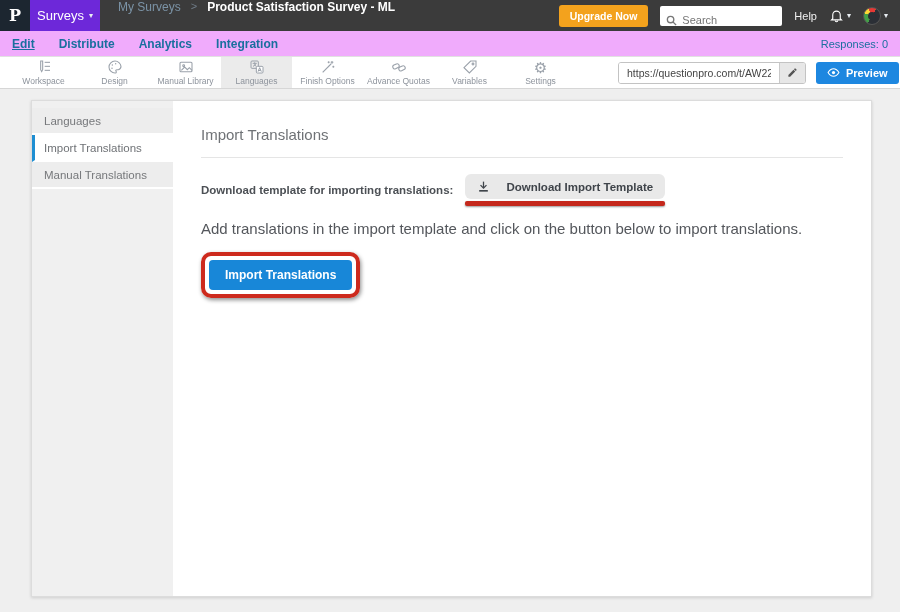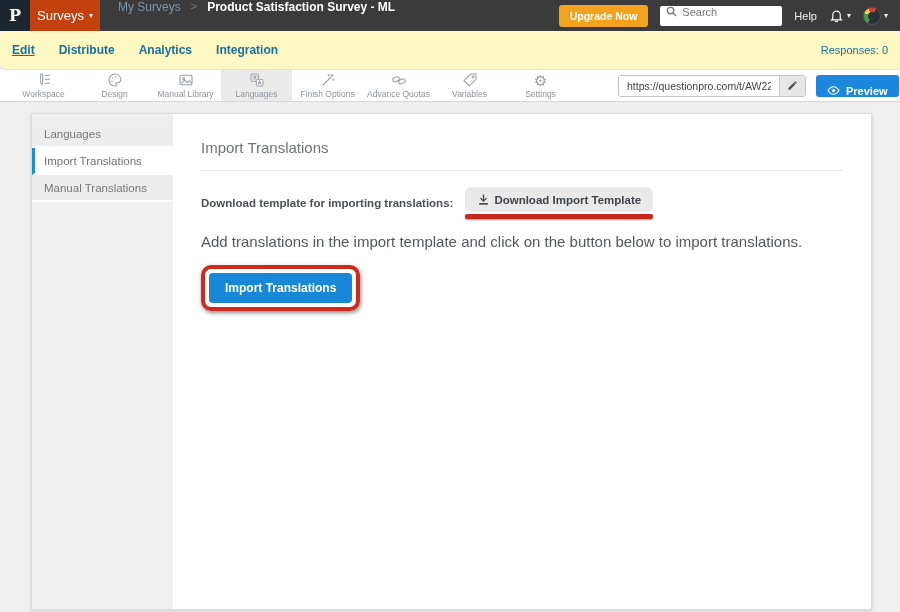--- a/index.html
+++ b/index.html
@@ -3,82 +3,82 @@
 <meta charset="utf-8">
 <style>
   * { box-sizing: border-box; margin: 0; padding: 0; }
   html,body { width: 900px; height: 612px; overflow: hidden; }
   body { font-family: "Liberation Sans", sans-serif; background: #efefef; }
 
   
   .topbar { display: flex; align-items: stretch; height: 31px; background: #3b3b3b; color: #fff; }
   .logo { width: 30px; background: #1c2630; display: flex; align-items: center; justify-content: center;
           font-weight: bold; font-size: 16px; color: #fff; font-family: "DejaVu Serif", serif; }
-  .product { width: 70px; background: #c2410c; display: flex; align-items: center; justify-content: center;
+  .product { width: 70px; background: #6d28d9; display: flex; align-items: center; justify-content: center;
              gap: 5px; font-size: 13px; cursor: pointer; }
   .caret { font-size: 8px; color: #e8edf2; }
   .crumbs { display: flex; align-items: flex-start; gap: 10px; margin-left: 18px; font-size: 12px; }
   .crumb-parent { color: #7b93a6; cursor: pointer; }
   .crumb-sep { color: #6f7c88; font-size: 11px; }
   .crumb-title { color: #fff; font-weight: bold; font-size: 12px; }
   .top-right { margin-left: auto; display: flex; align-items: center; gap: 12px; padding-right: 12px; }
   .upgrade-btn { background: #f3a21d; color: #fff; border: none; border-radius: 3px;
                  font-size: 10.5px; font-weight: bold; padding: 5px 11px; cursor: pointer; }
-  .searchbox { display: flex; align-items: flex-start; gap: 5px; background: #fff; border-radius: 2px;
+  .searchbox { display: flex; align-items: flex-end; gap: 5px; background: #fff; border-radius: 2px;
                height: 20px; width: 122px; padding: 0 6px; }
   .searchbox input { border: none; outline: none; font-size: 11px; width: 88px; color: #444; }
   .help { font-size: 11px; color: #f0f0f0; cursor: pointer; }
   .iconbtn { display: flex; align-items: center; gap: 3px; cursor: pointer; background: none; border: none; color: #fff; }
   .avatar { width: 18px; height: 18px; border-radius: 50%;
             background: conic-gradient(from 210deg, #43a047 0 22%, #fdd835 22% 34%, #e53935 34% 50%, #2b2f36 50% 100%);
             position: relative; border: 1px solid #555; }
   .avatar::after { content: ""; position: absolute; left: 4px; top: 4px; width: 8px; height: 8px;
                    border-radius: 50%; background: #2b2f36; }
 
   
-  .nav { height: 39px; background: #fef9c3; border-bottom: 1px solid #e2e2e2;
-         display: flex; align-items: center; gap: 24px; padding: 0 12px; border-radius: 6px; }
+  .nav { height: 26px; background: #f0abfc; border-bottom: 1px solid #e2e2e2;
+         display: flex; align-items: center; gap: 24px; padding: 0 12px; }
   .nav-tab { font-size: 12px; font-weight: bold; color: #196f9e; text-decoration: none; cursor: pointer; }
   .nav-tab.active { text-decoration: underline; }
   .responses { margin-left: auto; font-size: 11px; color: #196f9e; }
 
   
   .toolbar { height: 32px; background: #fff; border-bottom: 1px solid #d6d6d6;
              box-shadow: 0 1px 2px rgba(0,0,0,.06); display: flex; align-items: stretch; padding-left: 8px; }
   .tool { width: 71px; display: flex; flex-direction: column; align-items: center; justify-content: center;
           gap: 1px; color: #8d939c; font-size: 8.5px; cursor: pointer; }
   .tool.active { background: #ebebeb; }
   .tool svg, .tool .glyph { color: #9aa1aa; }
   .glyph { font-size: 15px; line-height: 15px; }
   .url-group { display: flex; align-self: center; margin-left: 42px; height: 22px;
                border: 1px solid #c3c3c3; border-radius: 3px; overflow: hidden; }
   .url-group input { border: none; outline: none; width: 160px; font-size: 10.5px; color: #444;
                      padding: 0 8px; background: #fff; }
   .pencil-btn { width: 26px; background: #e7e7e7; border: none; border-left: 1px solid #c9c9c9;
                 display: flex; align-items: center; justify-content: center; cursor: pointer; color: #555; }
   .preview-btn { margin-left: 10px; align-self: center; background: #1d87e0; color: #fff; border: none;
-                 border-radius: 3px; height: 22px; padding: 0 11px; display: flex; align-items: flex-end;
+                 border-radius: 3px; height: 22px; padding: 0 11px; display: flex; align-items: center;
                  gap: 6px; font-size: 11px; font-weight: bold; cursor: pointer; }
 
   
   .page { height: 523px; background: #efefef; padding: 11px 28px 0 31px; }
   .card { width: 841px; height: 497px; background: #fff; border: 1px solid #dcdcdc;
           box-shadow: 0 1px 3px rgba(0,0,0,.14); display: flex; }
   .side { width: 141px; background: #f0f0f0; padding-top: 7px; flex-shrink: 0; }
   .side-item { height: 27px; line-height: 27px; padding-left: 12px; font-size: 11.5px; color: #76787b;
                background: #ededed; border-bottom: 2px solid #fff; cursor: pointer; white-space: nowrap; }
   .side-item.active { background: #fff; border-left: 3px solid #1e8ed2; padding-left: 9px; color: #6f7276; }
 
   .content { flex: 1; padding: 25px 28px 0 28px; }
   .page-title { font-size: 15px; font-weight: normal; color: #6f7276; margin-bottom: 14px; }
   .divider { border: none; border-top: 1px solid #e5e5e5; margin-bottom: 16px; }
   .dl-row { display: flex; align-items: center; }
   .dl-label { font-size: 11.5px; font-weight: bold; color: #4c5055; line-height: 24px; }
   .dl-wrap { margin-left: 12px; display: inline-flex; flex-direction: column; }
-  .dl-btn { display: flex; align-items: center; gap: 4px; background: #e9e9e9; border: none;
+  .dl-btn { display: flex; align-items: center; gap: 16px; background: #e9e9e9; border: none;
             border-radius: 6px; padding: 6px 12px; font-size: 11.5px; font-weight: bold; color: #3f444a;
             cursor: pointer; font-family: "Liberation Sans", sans-serif; }
   .annotation-underline { height: 5px; background: #c5281c; border-radius: 2px; margin-top: 2px;
                           box-shadow: 0 1px 2px rgba(0,0,0,.4); }
   .instruction { font-size: 15px; color: #54575c; margin-top: 14px; }
   .annotation-box { display: inline-block; margin-top: 15px; border: 4px solid #cd2a1d; border-radius: 10px;
                     padding: 4px; box-shadow: 1px 2px 4px rgba(0,0,0,.45); }
   .import-btn { background: #1887d8; color: #fff; border: none; border-radius: 4px;
                 font-size: 12px; font-weight: bold; padding: 8px 16px; cursor: pointer;
                 font-family: "Liberation Sans", sans-serif; }

